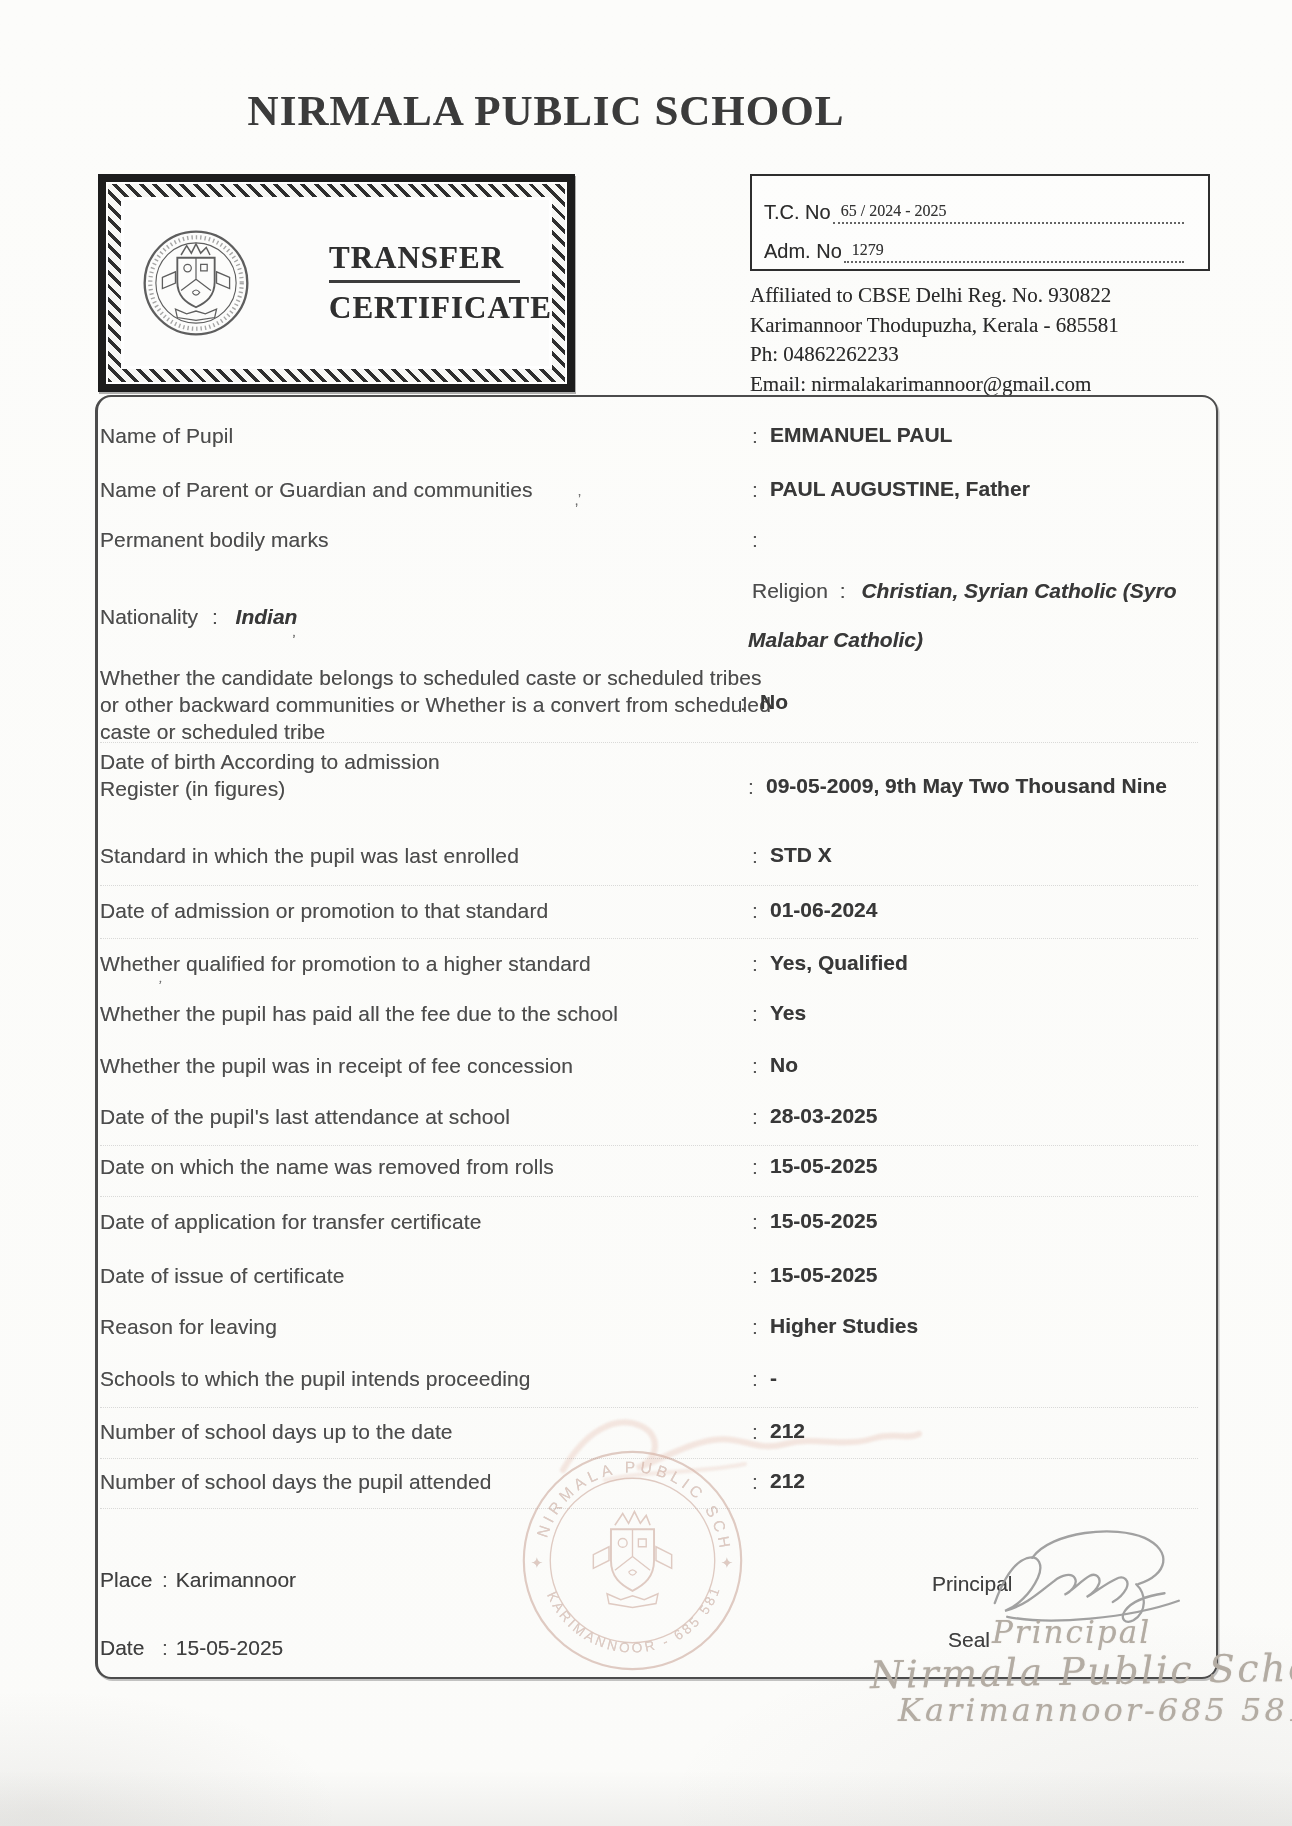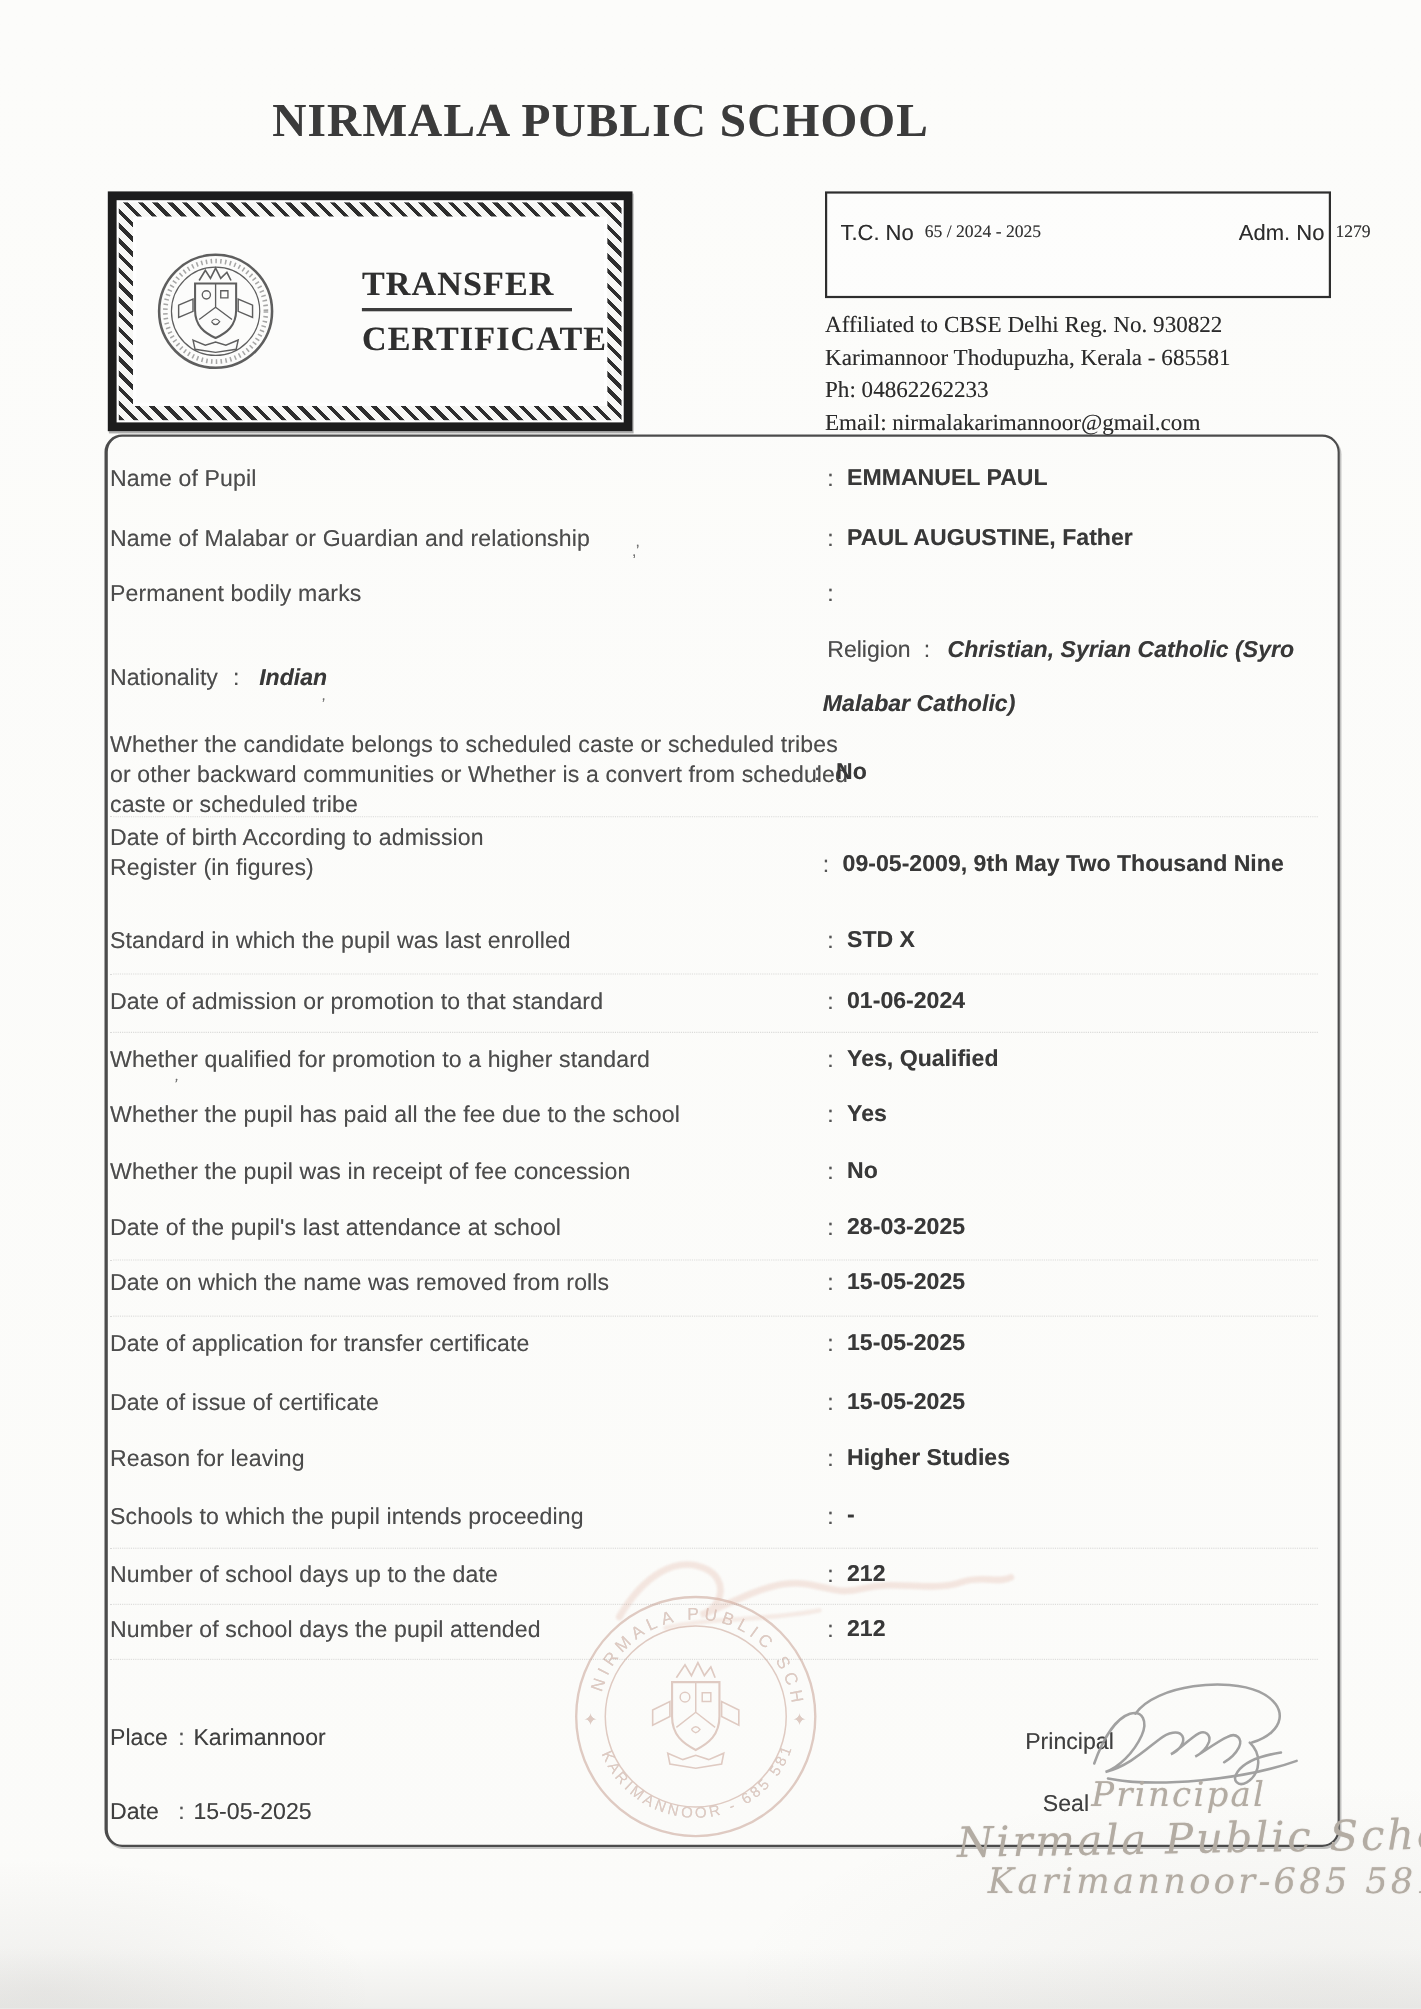--- a/index.html
+++ b/index.html
@@ -30,22 +30,22 @@
   .tcbox-inner{width:100%; height:100%; background:#fcfcfb; border:3px solid #fff;
     box-sizing:border-box; display:flex; align-items:center;gap:47px;}
   .banner-text{margin-left:30px; font-family:"Liberation Serif", serif; font-weight:bold;
     font-size:31px; color:#2f2f2f; letter-spacing:1px; line-height:1.15;}
   .banner-text .t1{display:inline-block; border-bottom:3px solid #3c3c3c; padding:0 16px 4px 0;}
   .banner-text .t2{margin-top:7px;}
   .crest{margin-left:16px; flex:0 0 auto;}
 
   
   .numbox{position:absolute; left:750px; top:174px; width:460px; height:97px;
-    border:2px solid #2e2e2e; box-sizing:border-box; padding:8px 2px 6px 12px;
-    display:flex; justify-content:space-between; background:rgba(255,255,255,.4);}
+    border:2px solid #2e2e2e; box-sizing:border-box; padding:8px 24px 6px 12px;
+    display:flex; flex-direction:column; justify-content:space-between; background:rgba(255,255,255,.4);}
   .numrow{display:flex; align-items:flex-end; height:40px;}
   .numrow .nlabel{font-size:20px; color:#2c2c2c; white-space:nowrap; padding-bottom:0px;}
   .leader{position:relative; flex:1; border-bottom:2px dotted #646464; margin-left:2px; height:30px;}
   .leader .nval{position:absolute; left:8px; bottom:2px; font-family:"Liberation Serif", serif;
     font-size:16px; color:#333; white-space:nowrap;}
 
   
   .contact{position:absolute; left:750px; top:281px; font-family:"Liberation Serif", serif;
     font-size:21px; color:#2b2b2b; line-height:29.5px;}
 
@@ -187,21 +187,21 @@
     <div class="sep" style="top:1058px"></div>
     <div class="sep" style="top:1108px"></div>
 
     <div class="row" style="top:24px">
       <span class="lbl">Name of Pupil</span>
       <span class="col">:</span>
       <span class="val">EMMANUEL PAUL</span>
     </div>
 
     <div class="row" style="top:78px">
-      <span class="lbl">Name of Malabar or Guardian and relationship</span>
+      <span class="lbl">Name of Parent or Guardian and communities</span>
       <span class="col">:</span>
       <span class="val">PAUL AUGUSTINE, Father</span>
     </div>
 
     <div class="row" style="top:128px">
       <span class="lbl">Permanent bodily marks</span>
       <span class="col">:</span>
       <span class="val"></span>
     </div>
 

